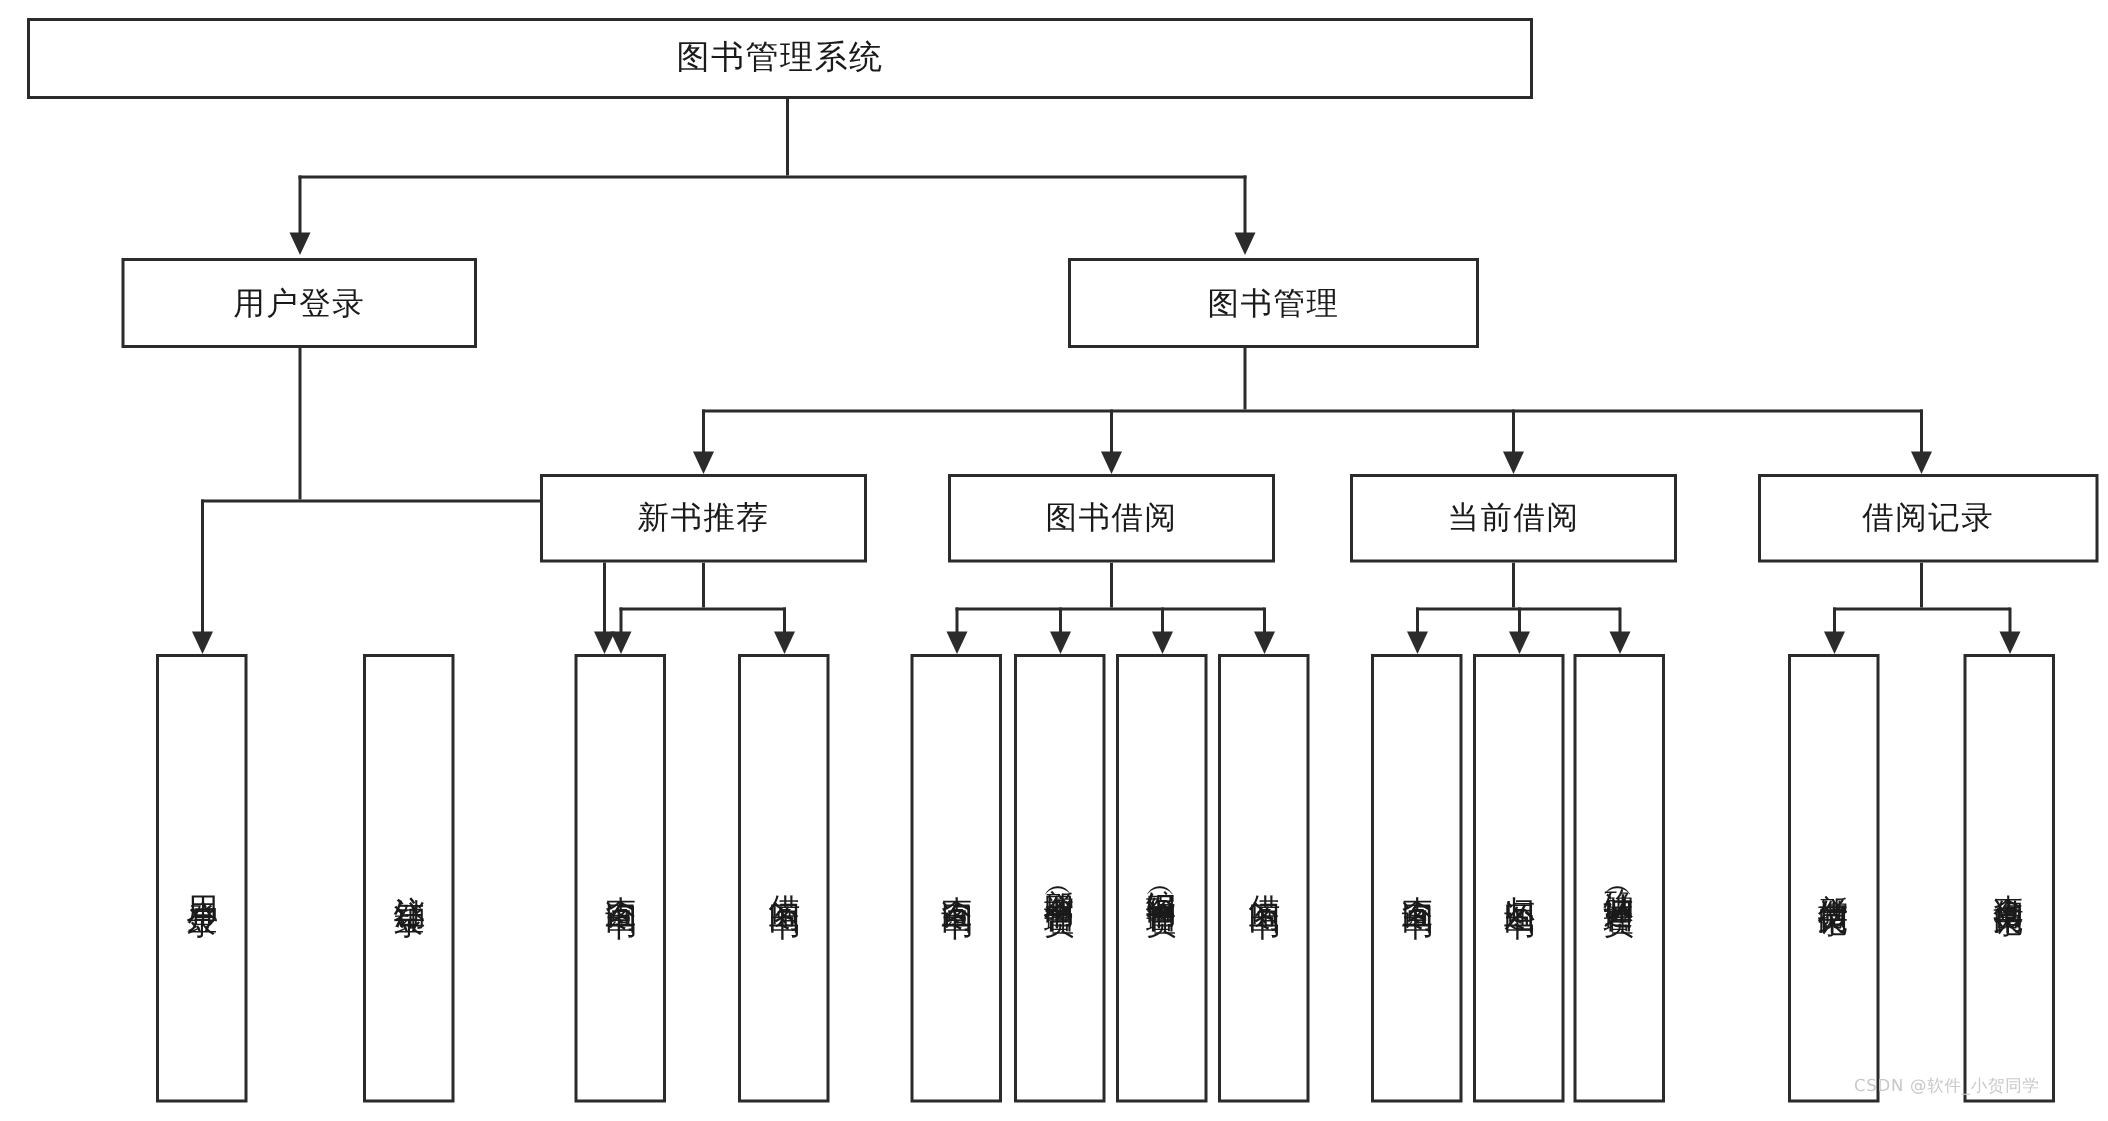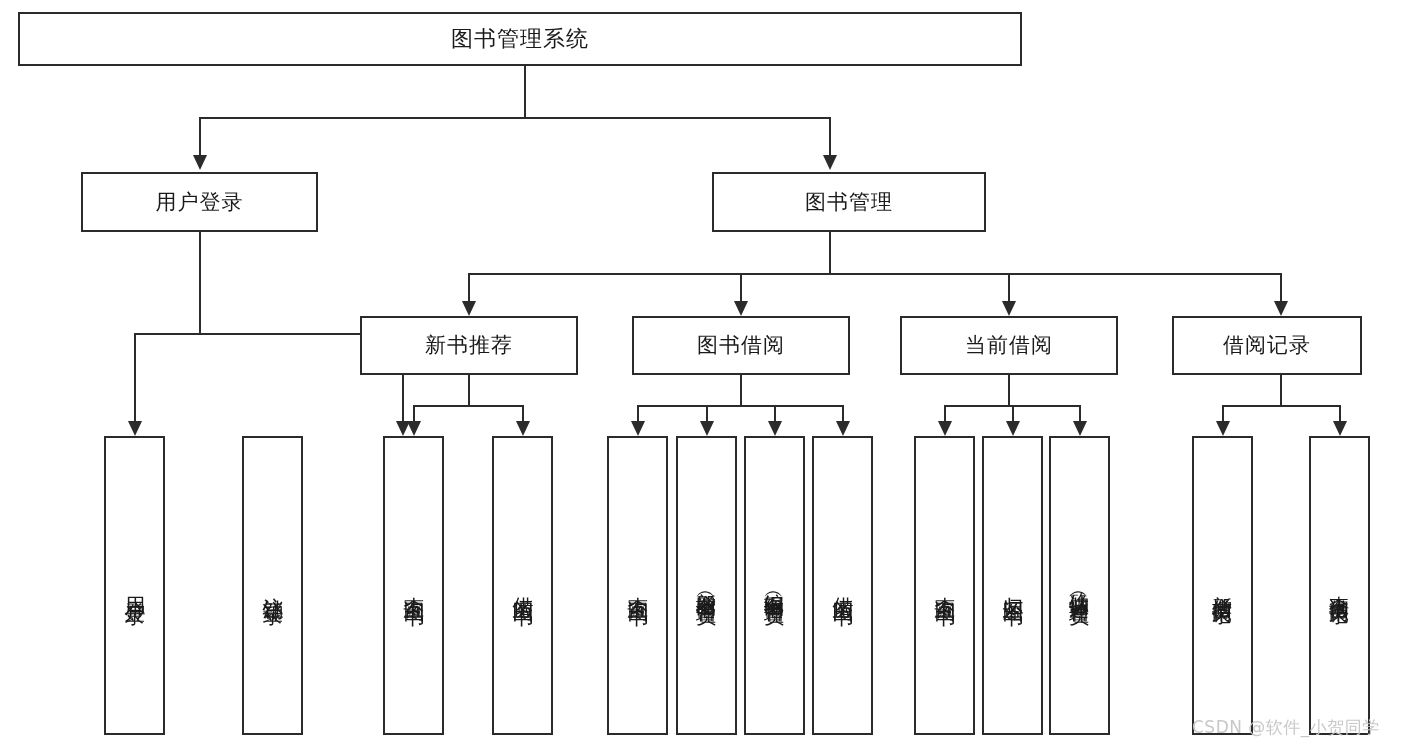--- a/index.html
+++ b/index.html
@@ -65,25 +65,26 @@
     position:absolute;
     width:0;height:0;
     border-left:7px solid transparent;
     border-right:7px solid transparent;
     border-top:15px solid #2b2b2b;
     z-index:2;
   }
 
   .watermark{
     position:absolute;
-    font-size:17px;
+    font-size:11px;
     color:#c8c8c8;
     white-space:nowrap;
     z-index:5;
     letter-spacing:0.5px;
+    padding-left:44px;
   }
 </style>
 </head>
 <body>
 
 <div id="diagram">
 
   <div class="node root" style="left:18px;top:12px;width:1004px;height:54px;">
     <span class="label">图书管理系统</span>
   </div>
@@ -124,21 +125,21 @@
 
   <div class="node lvl3" style="left:632px;top:316px;width:218px;height:59px;">
     <span class="label">图书借阅</span>
   </div>
   <div class="node lvl3" style="left:360px;top:316px;width:218px;height:59px;">
     <span class="label">新书推荐</span>
   </div>
   <div class="node lvl3" style="left:900px;top:316px;width:218px;height:59px;align-items:center;">
     <span class="label">当前借阅</span>
   </div>
-  <div class="node lvl3" style="left:1172px;top:316px;width:190px;height:59px;">
+  <div class="node lvl3" style="left:1172px;top:316px;width:227px;height:59px;">
     <span class="label">借阅记录</span>
   </div>
 
   <div class="ln v" style="left:468px;top:375px;height:30px;"></div>
   <div class="ln h" style="left:413px;top:405px;width:111px;"></div>
   <div class="ln v" style="left:413px;top:405px;height:18px;"></div>
   <div class="arrow" style="left:407px;top:421px;"></div>
   <div class="ln v" style="left:522px;top:405px;height:18px;"></div>
   <div class="arrow" style="left:516px;top:421px;"></div>
 

